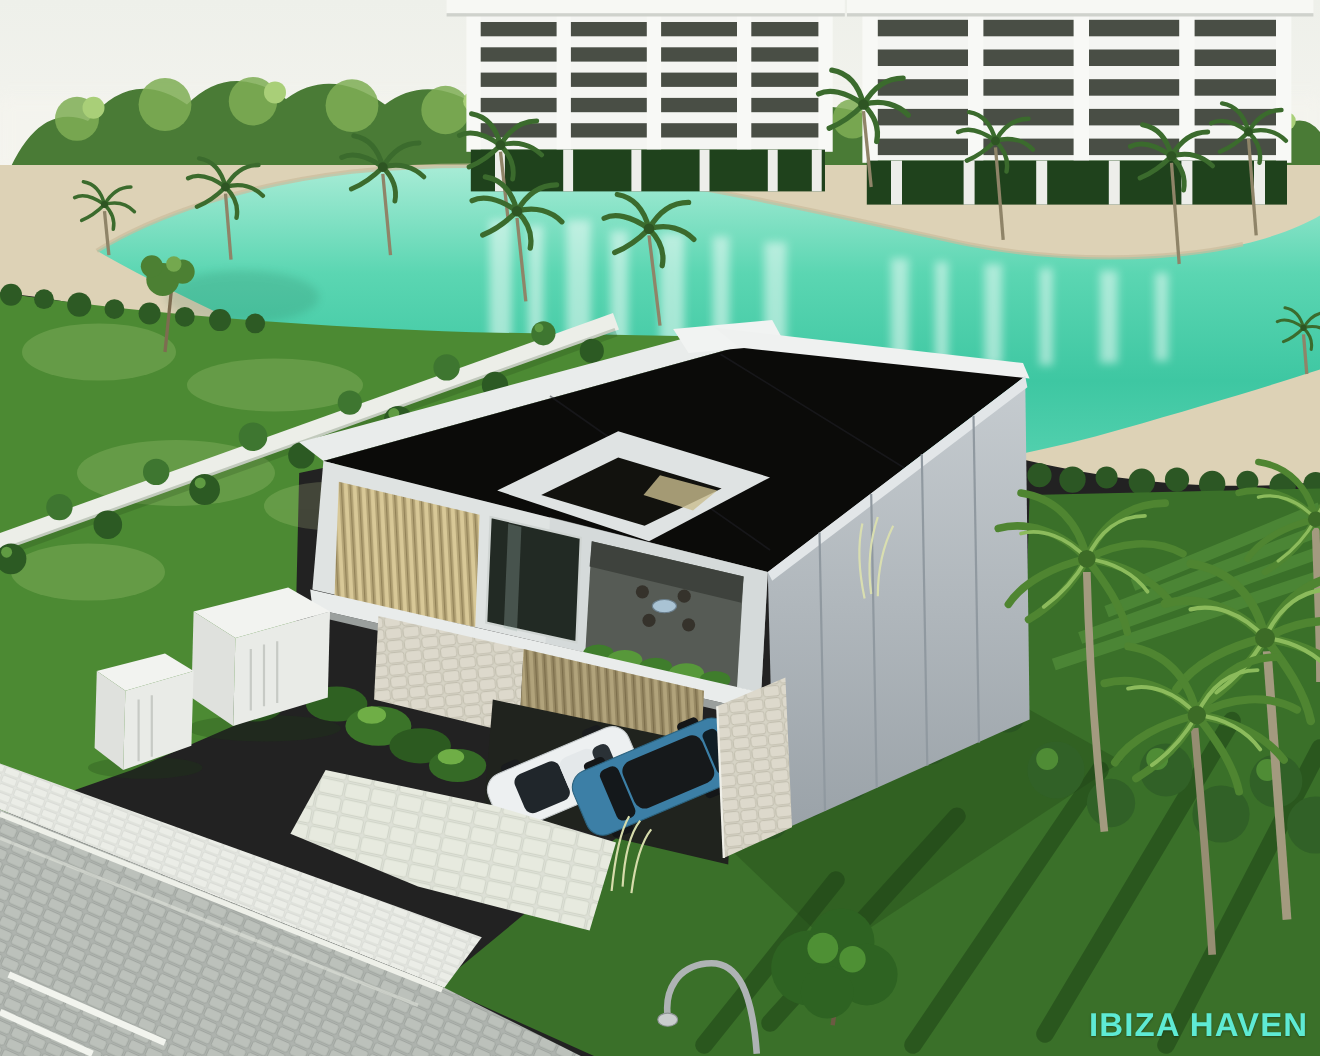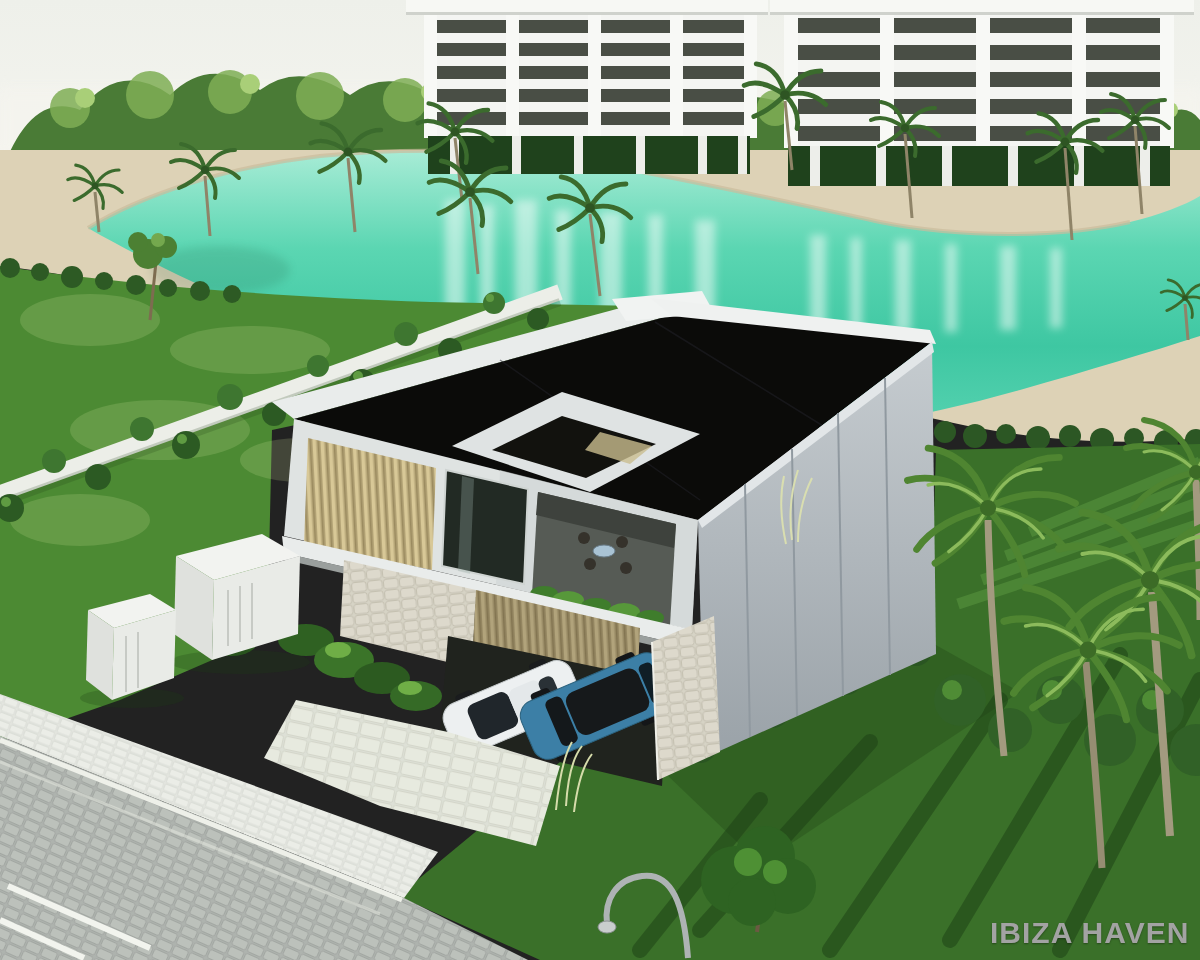--- a/index.html
+++ b/index.html
@@ -1,19 +1,19 @@
 <!DOCTYPE html>
 <html><head>
 <meta charset="utf-8">
 <style>
   html,body{margin:0;padding:0;background:#222;}
   .stage{position:relative;width:1200px;height:960px;overflow:hidden;font-family:"Liberation Sans",sans-serif;}
   .stage svg{position:absolute;inset:0;display:block;}
   .watermark{position:absolute;left:990px;top:916px;width:210px;font-size:30px;font-weight:700;
-    letter-spacing:1px;color:#a3a3a3;text-shadow:0 1px 2px rgba(0,0,0,.35);white-space:nowrap;}
+    letter-spacing:1px;color:#5eead4;text-shadow:0 1px 2px rgba(0,0,0,.35);white-space:nowrap;}
 </style>
 </head>
 <body>
 
 <div class="stage">
 <svg viewBox="0 0 1200 960" width="1200" height="960">
   <defs>
     <linearGradient id="sg" x1="0" y1="0" x2="0" y2="1">
       <stop offset="0" stop-color="#eef0ea"></stop>
           <stop offset="1" stop-color="#f7f6f1"></stop>

